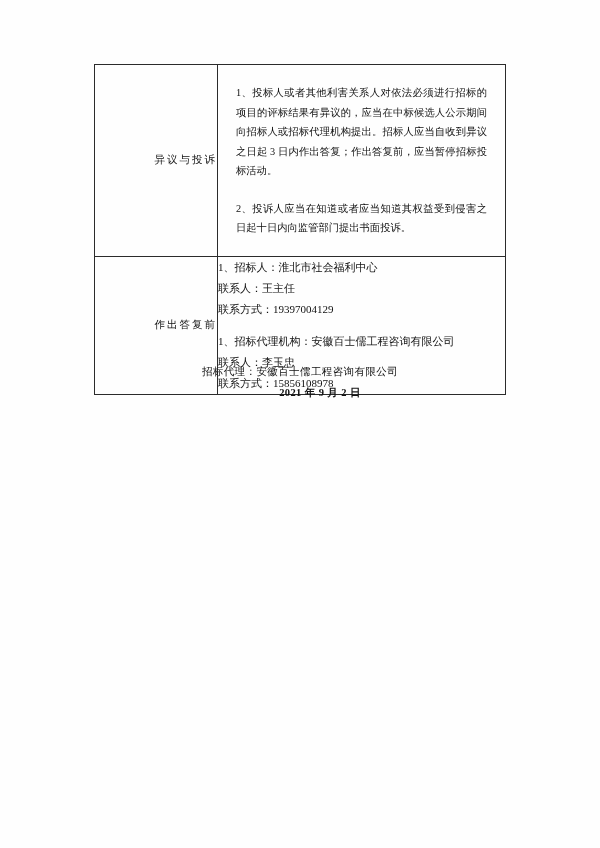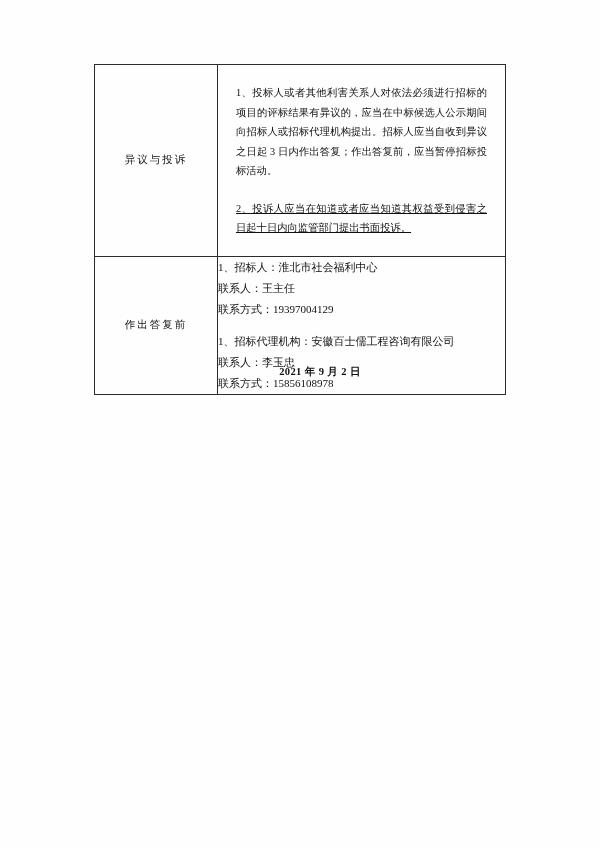--- a/index.html
+++ b/index.html
@@ -31,40 +31,39 @@
     border-collapse: collapse;
     table-layout: fixed;
   }
   .doc-table td {
     border: 1px solid #2b2b2b;
     vertical-align: middle;
     padding: 0;
   }
   .label-cell {
     width: 122px;
-    text-align: center;
+    text-align: right;
     font-size: 10.5px;
     letter-spacing: 2px;
     color: #111;
     margin-left: 11px;
   }
   .content-cell {
     padding: 8px 9px 8px 8px;
   }
   .para {
     font-size: 10.3px;
     line-height: 19.5px;
     text-align: justify;
     text-justify: inter-ideograph;
     margin: 18px;
     color: #111;
   }
   .para + .para {
     margin-top: 0px;
-    text-decoration: underline;
   }
   .contact-block {
     margin: 0;
   }
   .contact-line {
     font-size: 11px;
     line-height: 21px;
     margin: 0;
     color: #111;
   }
@@ -116,16 +115,17 @@
             <p class="contact-line">1、招标代理机构：安徽百士儒工程咨询有限公司</p>
             <p class="contact-line">联系人：李玉忠</p>
             <p class="contact-line">联系方式：15856108978</p>
           </div>
         </td>
       </tr>
     </tbody>
   </table>
 
   <div class="signature">
+    <div class="sign-line">招标代理：安徽百士儒工程咨询有限公司</div>
     <div class="sign-line date">2021 年 9 月 2 日</div>
   </div>
 
 </div>
 
 </body></html>

